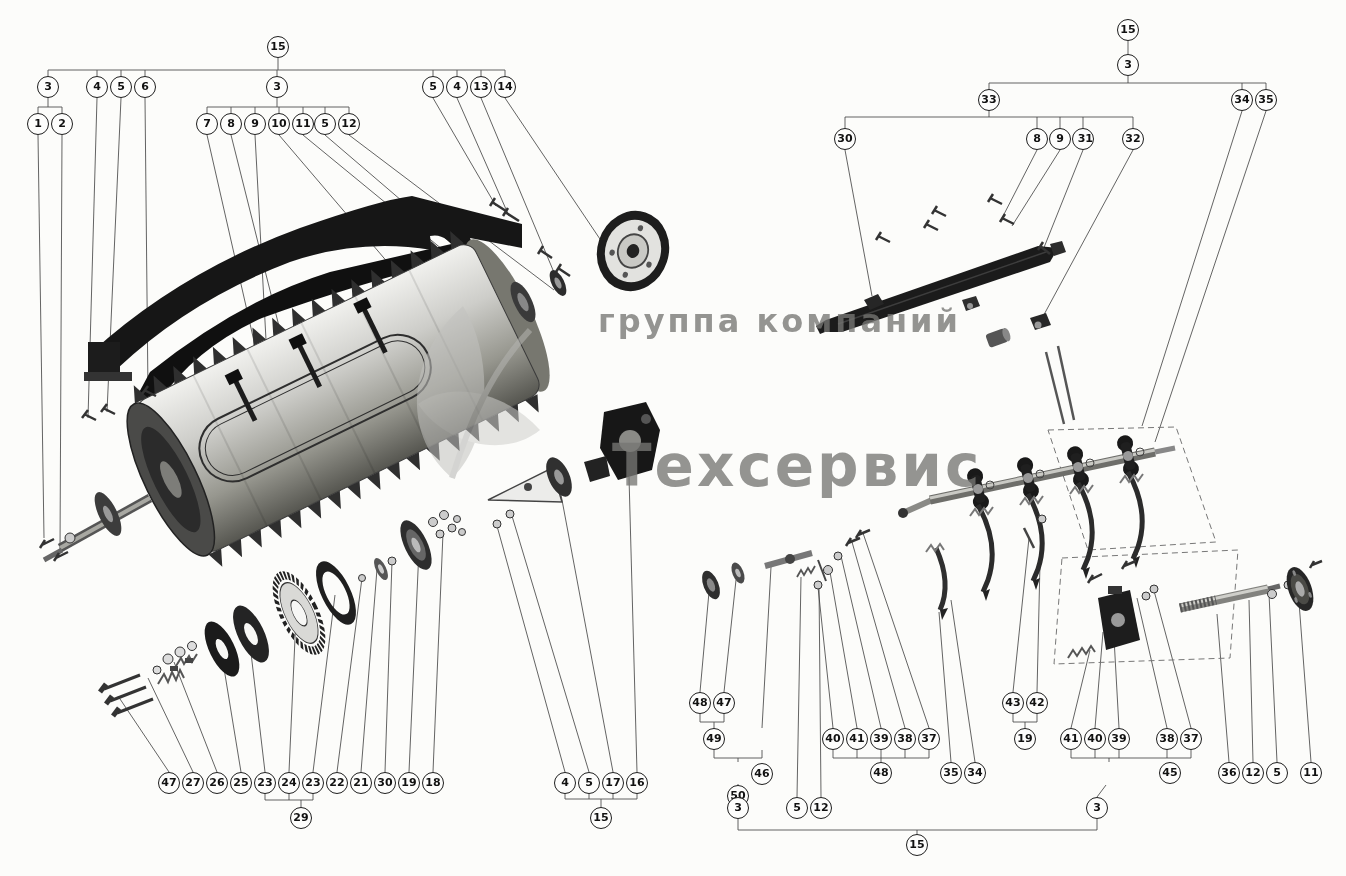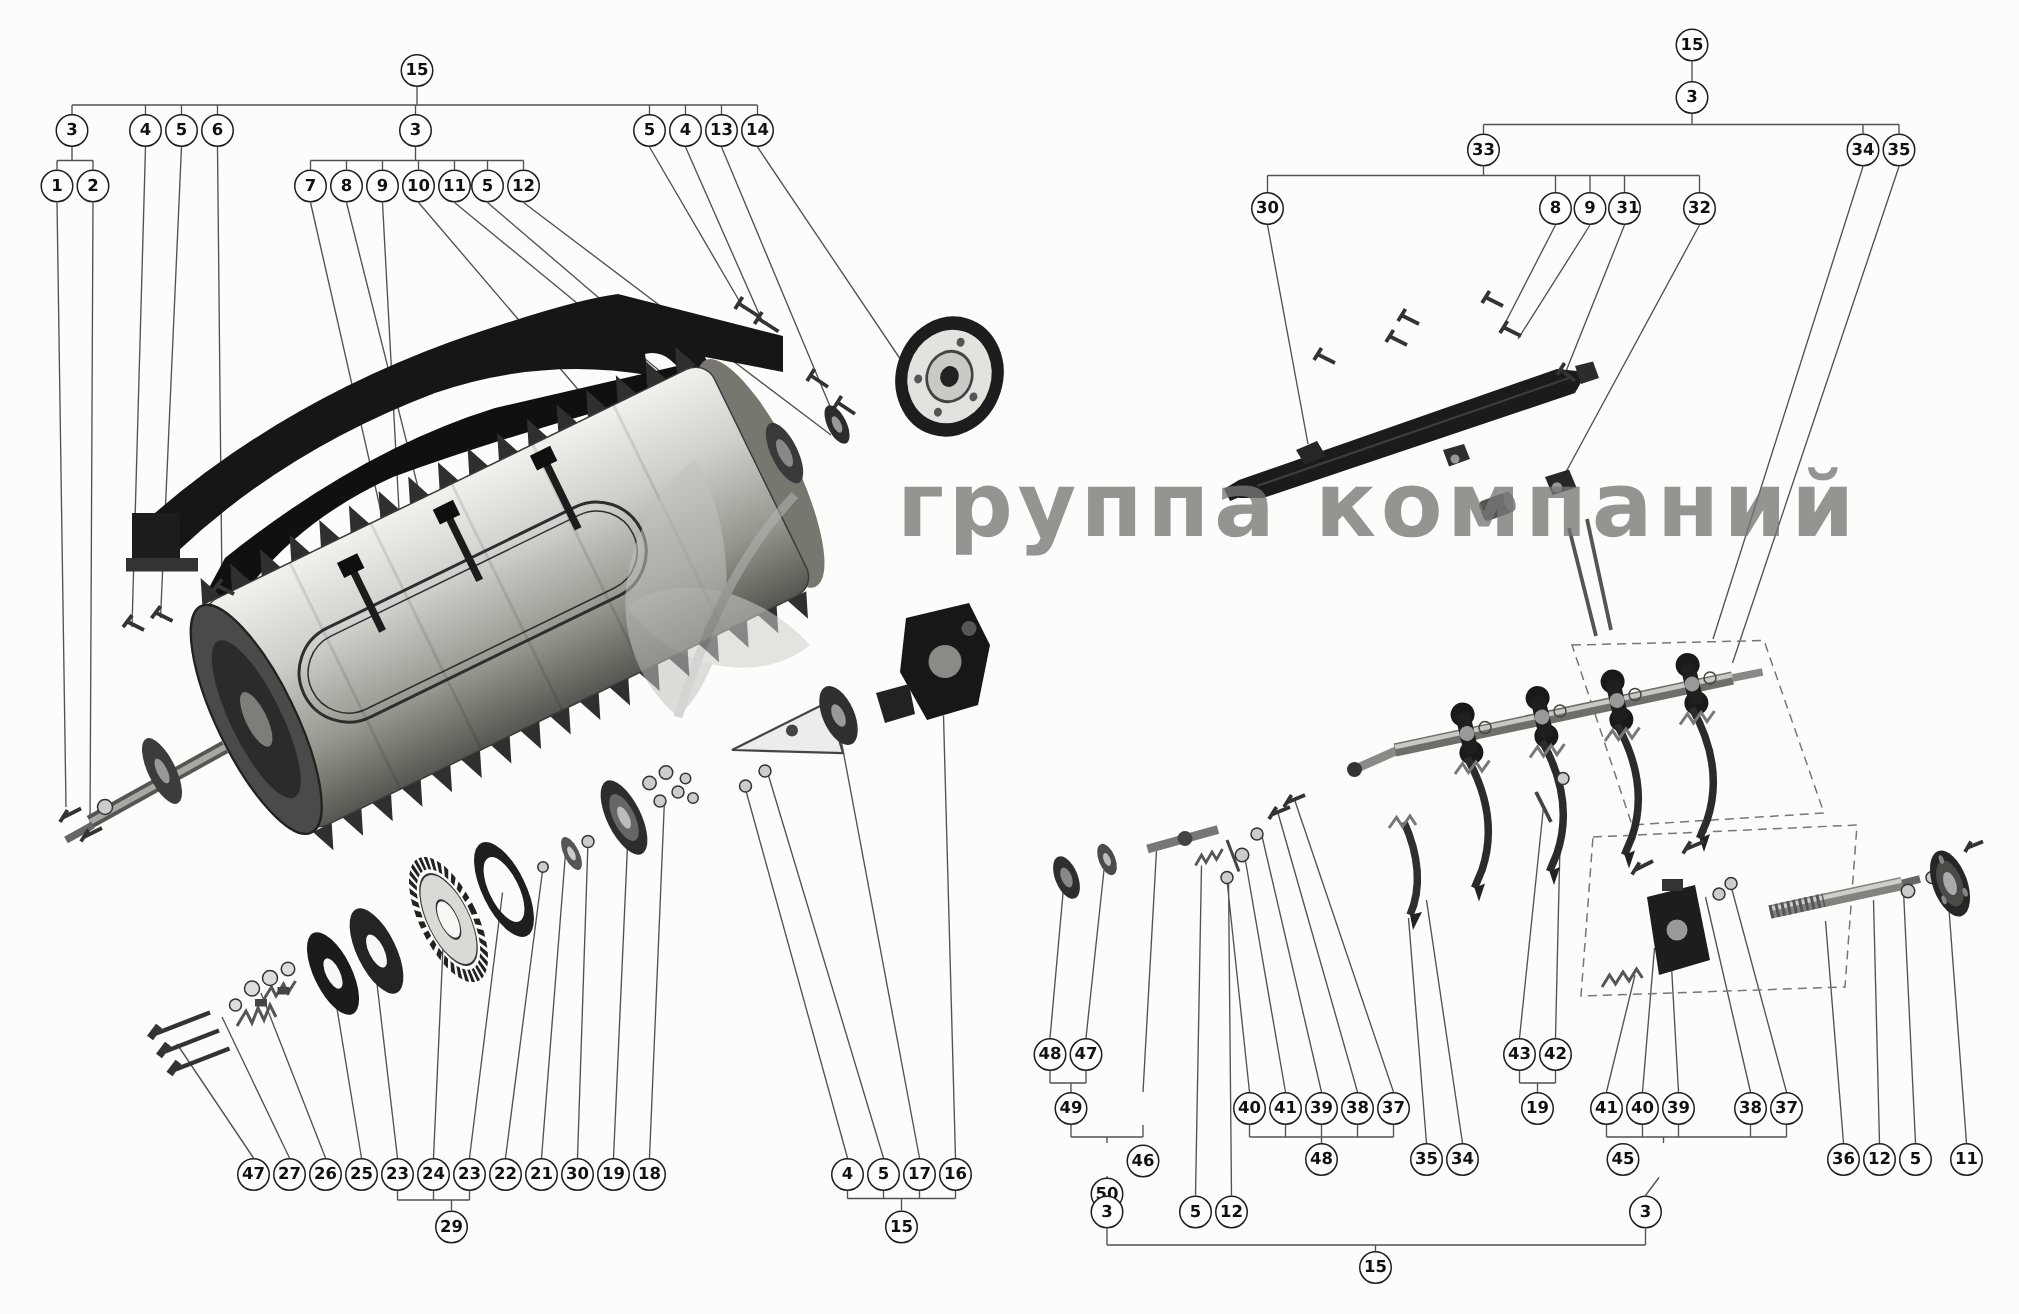--- a/index.html
+++ b/index.html
@@ -2,21 +2,21 @@
 <html><head>
 <meta charset="utf-8">
 <style>
   html,body{margin:0;padding:0;background:#ffffff;}
   .stage{position:relative;width:1346px;height:876px;background:#fcfcfa;overflow:hidden;
          font-family:"DejaVu Sans",sans-serif;}
   .art{position:absolute;left:0;top:0;}
   
   .wm{position:absolute;left:0;top:0;width:100%;height:100%;pointer-events:none;}
   .wm div{position:absolute;white-space:nowrap;font-family:"DejaVu Sans",sans-serif;font-weight:bold;}
-  .wm-1{left:598px;top:302px;font-size:60px;letter-spacing:3px;color:rgba(118,118,115,0.78);}
+  .wm-1{left:598px;top:302px;font-size:32px;letter-spacing:3px;color:rgba(118,118,115,0.78);}
   .wm-2{left:505px;top:348px;font-size:82px;letter-spacing:4px;color:rgba(108,108,105,0.80);}
   .wm-3{left:612px;top:432px;font-size:58px;letter-spacing:3px;color:rgba(118,118,115,0.78);}
   
   .callout-layer{position:absolute;left:0;top:0;width:100%;height:100%;}
   .callout{position:absolute;width:22px;height:22px;margin-left:-11px;margin-top:-11px;
            box-sizing:border-box;border:1.4px solid #1e1e1e;border-radius:50%;
            background:#fdfdfc;color:#111;font-size:11px;font-weight:bold;
            line-height:19px;text-align:center;}
 </style>
 </head>
@@ -327,20 +327,21 @@
 
     <g opacity="0.55">
       <path d="M463,306 C410,352 398,432 452,478 C492,440 494,356 463,306 Z" fill="#c2c2bf"></path>
       <path d="M540,430 C505,392 452,380 418,404 C446,446 506,458 540,430 Z" fill="#cfcfcc"></path>
       <path d="M452,478 C470,420 492,370 530,330" stroke="#b5b5b2" stroke-width="6" fill="none"></path>
     </g>
   </svg>
 
   <div class="wm">
     <div class="wm-1">группа компаний</div>
+    <div class="wm-3">Техсервис</div>
   </div>
 
   <div class="callout-layer">
       <div class="callout" style="left: 278px; top: 47px;">15</div>
       <div class="callout" style="left: 48px; top: 87px;">3</div>
       <div class="callout" style="left: 97px; top: 87px;">4</div>
       <div class="callout" style="left: 121px; top: 87px;">5</div>
       <div class="callout" style="left: 145px; top: 87px;">6</div>
       <div class="callout" style="left: 277px; top: 87px;">3</div>
       <div class="callout" style="left: 433px; top: 87px;">5</div>
@@ -398,21 +399,21 @@
       <div class="callout" style="left: 1025px; top: 739px;">19</div>
       <div class="callout" style="left: 1071px; top: 739px;">41</div>
       <div class="callout" style="left: 1095px; top: 739px;">40</div>
       <div class="callout" style="left: 1119px; top: 739px;">39</div>
       <div class="callout" style="left: 1167px; top: 739px;">38</div>
       <div class="callout" style="left: 1191px; top: 739px;">37</div>
       <div class="callout" style="left: 738px; top: 773px; margin-top: 12px;">50</div>
       <div class="callout" style="left: 881px; top: 773px;">48</div>
       <div class="callout" style="left: 951px; top: 773px;">35</div>
       <div class="callout" style="left: 975px; top: 773px;">34</div>
-      <div class="callout" style="left: 1082px; top: 773px;">45</div>
+      <div class="callout" style="left: 1170px; top: 773px;">45</div>
       <div class="callout" style="left: 1229px; top: 773px;">36</div>
       <div class="callout" style="left: 1253px; top: 773px;">12</div>
       <div class="callout" style="left: 1277px; top: 773px;">5</div>
       <div class="callout" style="left: 1311px; top: 773px;">11</div>
       <div class="callout" style="left: 738px; top: 808px;">3</div>
       <div class="callout" style="left: 797px; top: 808px;">5</div>
       <div class="callout" style="left: 821px; top: 808px;">12</div>
       <div class="callout" style="left: 1097px; top: 808px;">3</div>
       <div class="callout" style="left: 917px; top: 845px;">15</div>
     </div>

